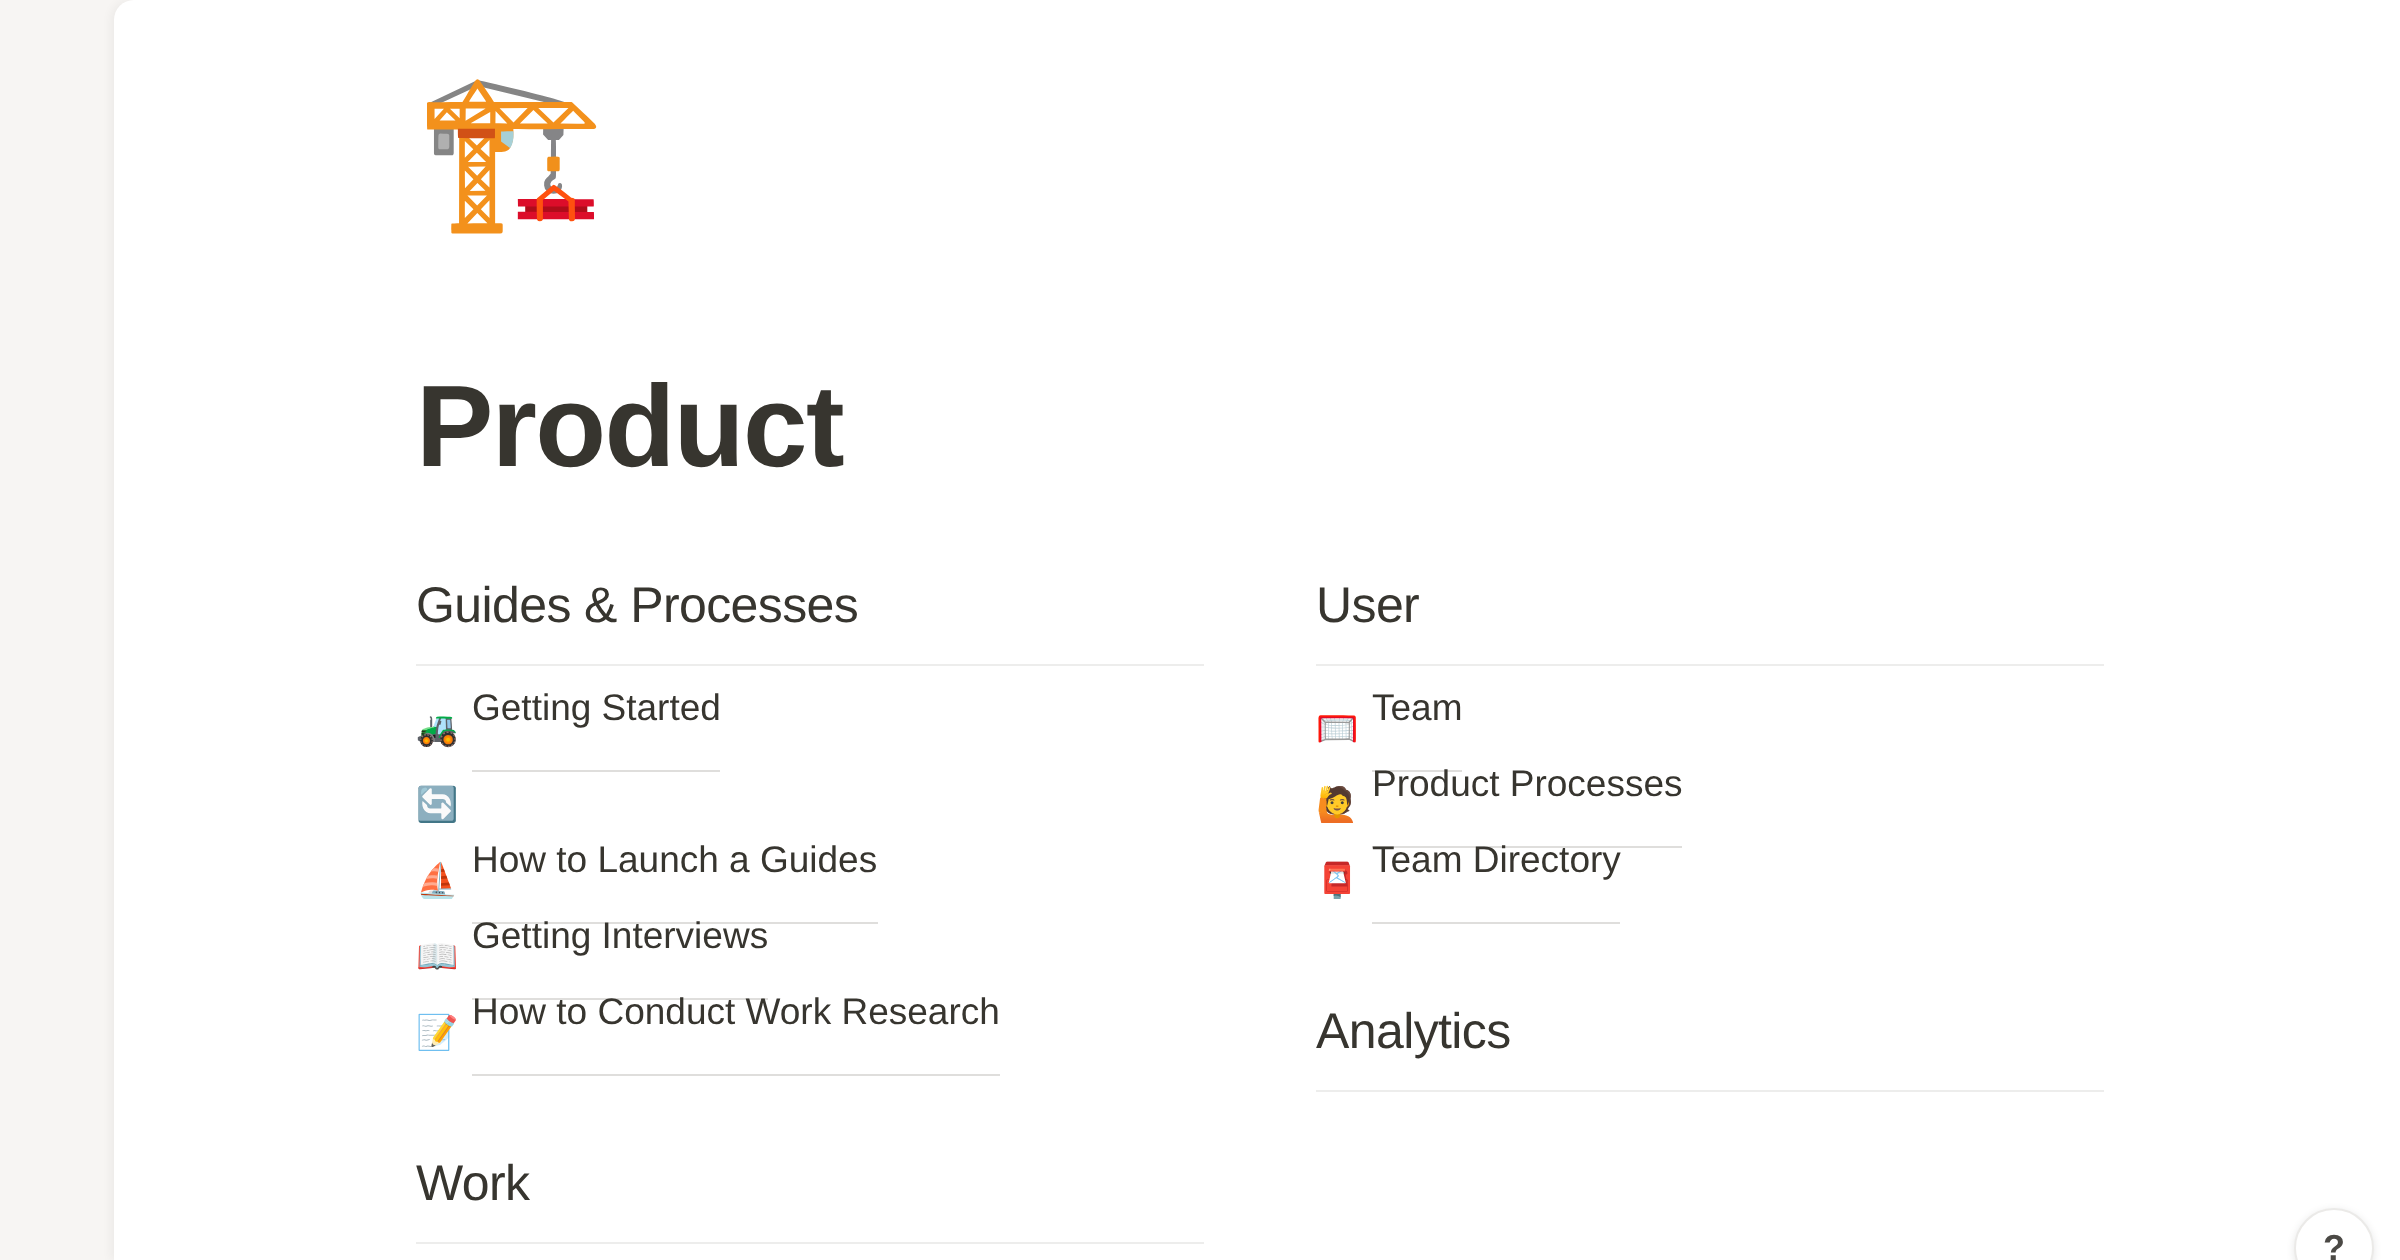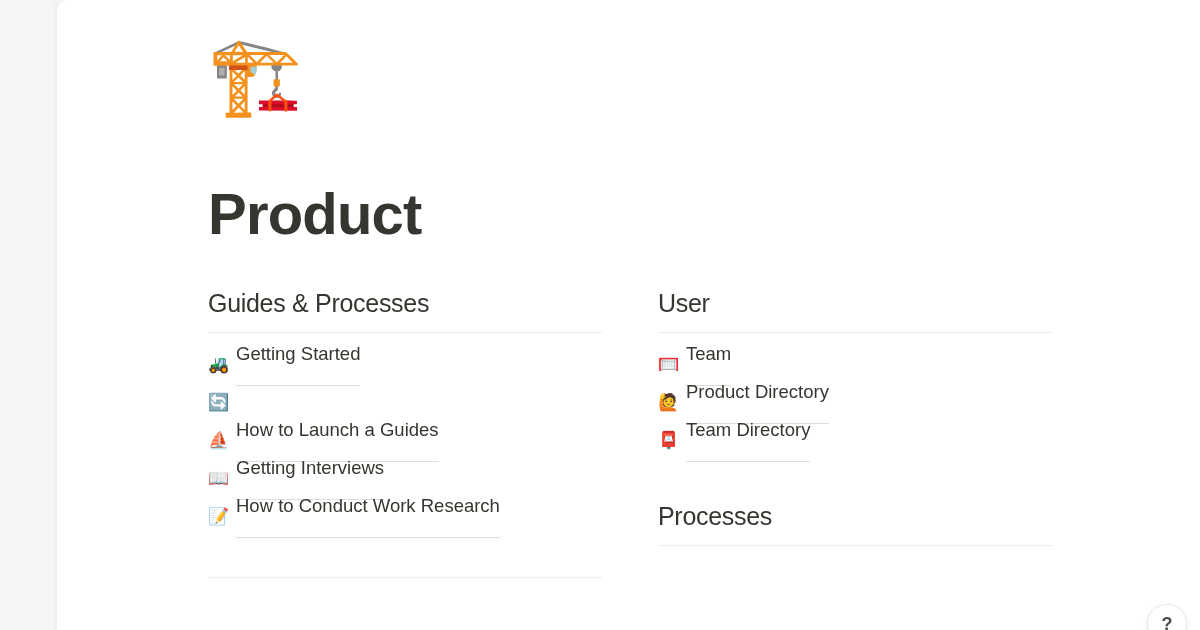--- a/index.html
+++ b/index.html
@@ -163,48 +163,49 @@
                 <span class="link-text">Getting Interviews</span>
               </li>
               <li class="link-item">
                 <span class="link-emoji">📝</span>
                 <span class="link-text">How to Conduct Work Research</span>
               </li>
             </ul>
           </div>
 
           <div class="section">
+            <h2 class="section-title">Work</h2>
             <div class="section-divider"></div>
           </div>
 
         </div>
 
         <div class="column">
 
           <div class="section">
             <h2 class="section-title">User</h2>
             <div class="section-divider"></div>
             <ul class="link-list">
               <li class="link-item">
                 <span class="link-emoji">🥅</span>
                 <span class="link-text">Team</span>
               </li>
               <li class="link-item">
                 <span class="link-emoji">🙋</span>
-                <span class="link-text">Product Directory</span>
+                <span class="link-text">Product Processes</span>
               </li>
               <li class="link-item">
                 <span class="link-emoji">📮</span>
                 <span class="link-text">Team Directory</span>
               </li>
             </ul>
           </div>
 
           <div class="section">
-            <h2 class="section-title">Processes</h2>
+            <h2 class="section-title">Analytics</h2>
             <div class="section-divider"></div>
           </div>
 
         </div>
 
       </div>
     </div>
   </div>
 
   <div class="help-button">?</div>

